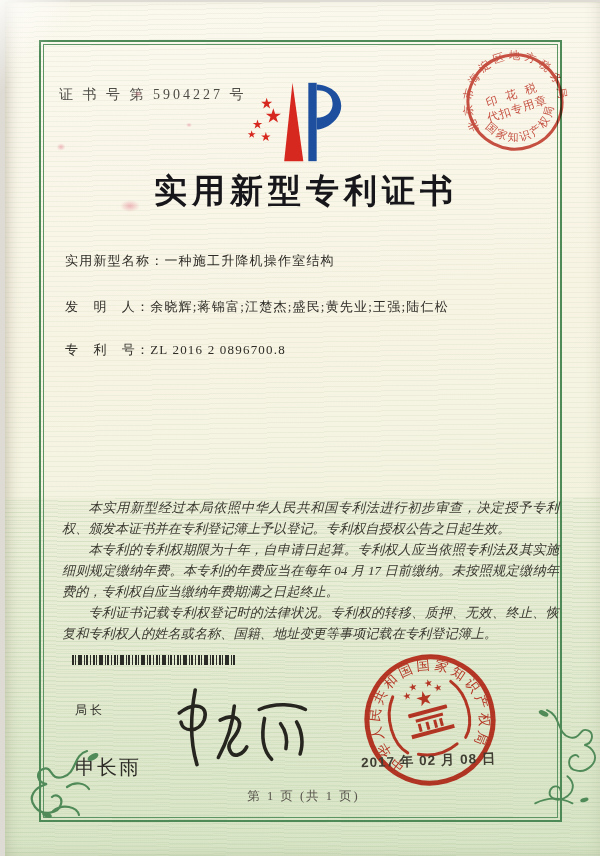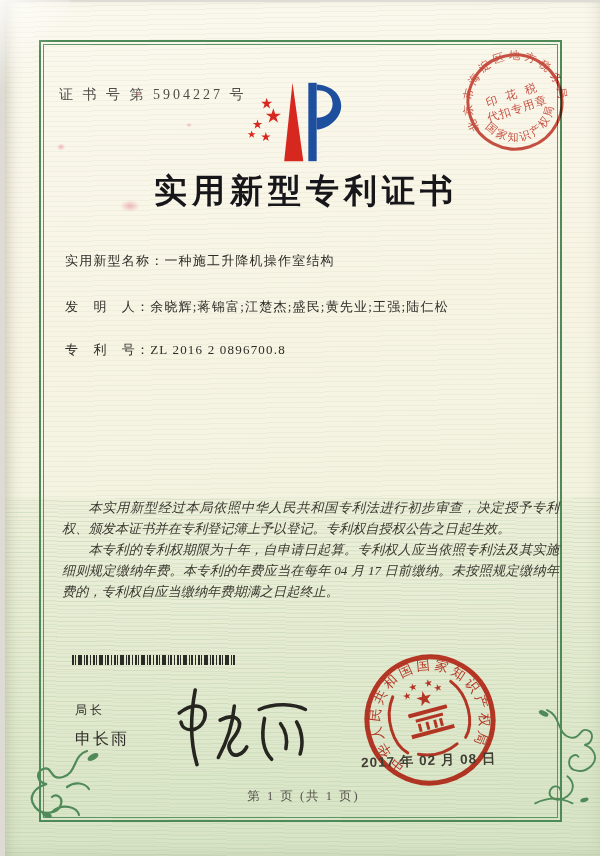--- a/index.html
+++ b/index.html
@@ -36,21 +36,21 @@
     font-size:13.2px;line-height:21px;color:#3a3830;font-style:italic;}
   .body-text p{margin:0;text-indent:2em;text-align:justify;}
 
   .barcode{position:absolute;left:67px;top:653px;width:164px;height:10px;
     background:
       repeating-linear-gradient(90deg,#2b2b28 0 1px,transparent 1px 3px),
       repeating-linear-gradient(90deg,#2b2b28 0 2px,transparent 2px 7px);}
 
   .signer-title{position:absolute;left:70px;top:700px;font-size:12px;letter-spacing:3px;color:#2f2d28;
     font-family:"Liberation Sans","DejaVu Sans",sans-serif;}
-  .signer-name{position:absolute;left:70px;top:727px;font-size:16px;letter-spacing:2px;color:#2f2d28;
+  .signer-name{position:absolute;left:70px;top:752px;font-size:20px;letter-spacing:2px;color:#2f2d28;
     font-family:"Liberation Sans","DejaVu Sans",sans-serif;}
   .signature{position:absolute;left:160px;top:680px;z-index:5;}
 
   .seal{position:absolute;left:343px;top:636px;z-index:4;mix-blend-mode:multiply;opacity:.92;}
   .seal-date{position:absolute;left:356px;top:750px;z-index:6;font-size:13.5px;font-weight:700;
     color:#403e33;letter-spacing:1px;transform:rotate(-2deg);white-space:nowrap;
     font-family:"Liberation Sans","DejaVu Sans",sans-serif;}
   .tax-stamp{position:absolute;left:452px;top:42px;transform:rotate(-18deg);z-index:3;
     mix-blend-mode:multiply;opacity:.88;}
 
@@ -139,20 +139,21 @@
   <div class="row r2">
     <span class="lbl">发　明　人：</span><span class="val">余晓辉;蒋锦富;江楚杰;盛民;黄先业;王强;陆仁松</span>
   </div>
   <div class="row r3">
     <span class="lbl">专　利　号：</span><span class="val">ZL 2016 2 0896700.8</span>
   </div>
 
   <div class="body-text">
     <p>本实用新型经过本局依照中华人民共和国专利法进行初步审查，决定授予专利权、颁发本证书并在专利登记簿上予以登记。专利权自授权公告之日起生效。</p>
     <p>本专利的专利权期限为十年，自申请日起算。专利权人应当依照专利法及其实施细则规定缴纳年费。本专利的年费应当在每年 04 月 17 日前缴纳。未按照规定缴纳年费的，专利权自应当缴纳年费期满之日起终止。</p>
+    <p>专利证书记载专利权登记时的法律状况。专利权的转移、质押、无效、终止、恢复和专利权人的姓名或名称、国籍、地址变更等事项记载在专利登记簿上。</p>
   </div>
 
   <div class="barcode"></div>
 
   <div class="signer-title">局长</div>
   <div class="signer-name">申长雨</div>
 
   <svg class="signature" width="160" height="95" viewBox="0 0 180 105">
     <g fill="none" stroke="#26251f" stroke-width="4" stroke-linecap="round">
       <path d="M34,8 C28,40 28,66 36,92"></path>

